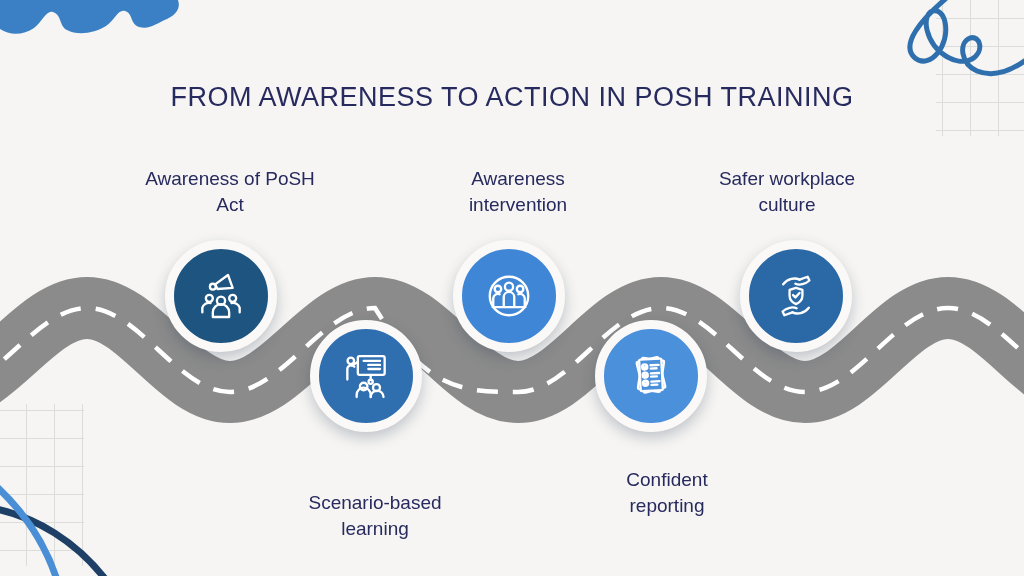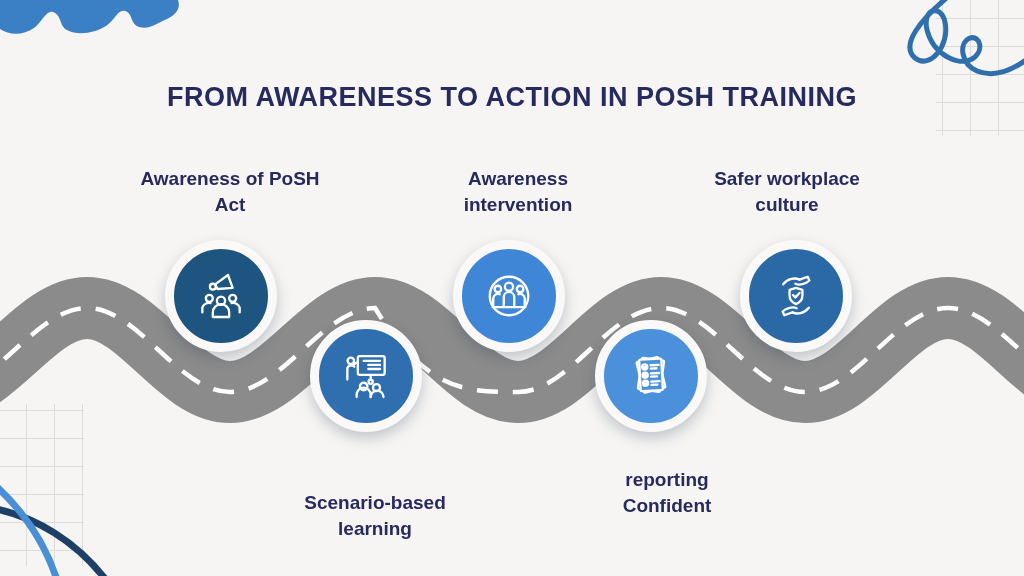--- a/index.html
+++ b/index.html
@@ -23,29 +23,29 @@
   .c1{left:165px;top:240px;background:#1e5480;}
   .c2{left:310px;top:320px;background:#2f6fb0;}
   .c3{left:453px;top:240px;background:#3f87d6;}
   .c4{left:595px;top:320px;background:#4a90db;}
   .c5{left:740px;top:240px;background:#2a69a5;}
   .circle svg{width:56px;height:56px;}
   .icon-stroke{stroke:#ffffff;fill:none;stroke-width:2;stroke-linecap:round;stroke-linejoin:round;}
 
   
   .mlabel{position:absolute;width:220px;text-align:center;color:#272a5e;
-    font-size:19px;line-height:26px;font-weight:700;}
+    font-size:19px;line-height:26px;font-weight:400;}
   .l1{left:120px;top:166px;}
   .l3{left:408px;top:166px;}
   .l5{left:677px;top:166px;}
   .l2{left:265px;top:467px;margin-top:23px;}
   .l4{left:557px;top:467px;}
 
   .title{position:absolute;left:0;top:82px;width:1024px;text-align:center;
-    color:#272a5e;font-size:27px;font-weight:700;letter-spacing:.5px;}
+    color:#272a5e;font-size:27px;font-weight:400;letter-spacing:.5px;}
 </style>
 </head>
 <body>
 
 <div class="canvas">
 
   <div class="grid grid-tr"></div>
   <div class="grid grid-bl"></div>
 
   <svg class="deco-svg" viewBox="0 0 1024 576">
@@ -153,19 +153,19 @@
   </div>
   <div class="mlabel l5">
     <div>Safer workplace</div>
     <div>culture</div>
   </div>
   <div class="mlabel l2">
     <div>Scenario-based</div>
     <div>learning</div>
   </div>
   <div class="mlabel l4">
+    <div>Confident</div>
     <div>reporting</div>
-    <div>Confident</div>
   </div>
 
   <div class="title">FROM AWARENESS TO ACTION IN POSH TRAINING</div>
 
 </div>
 
 </body></html>

